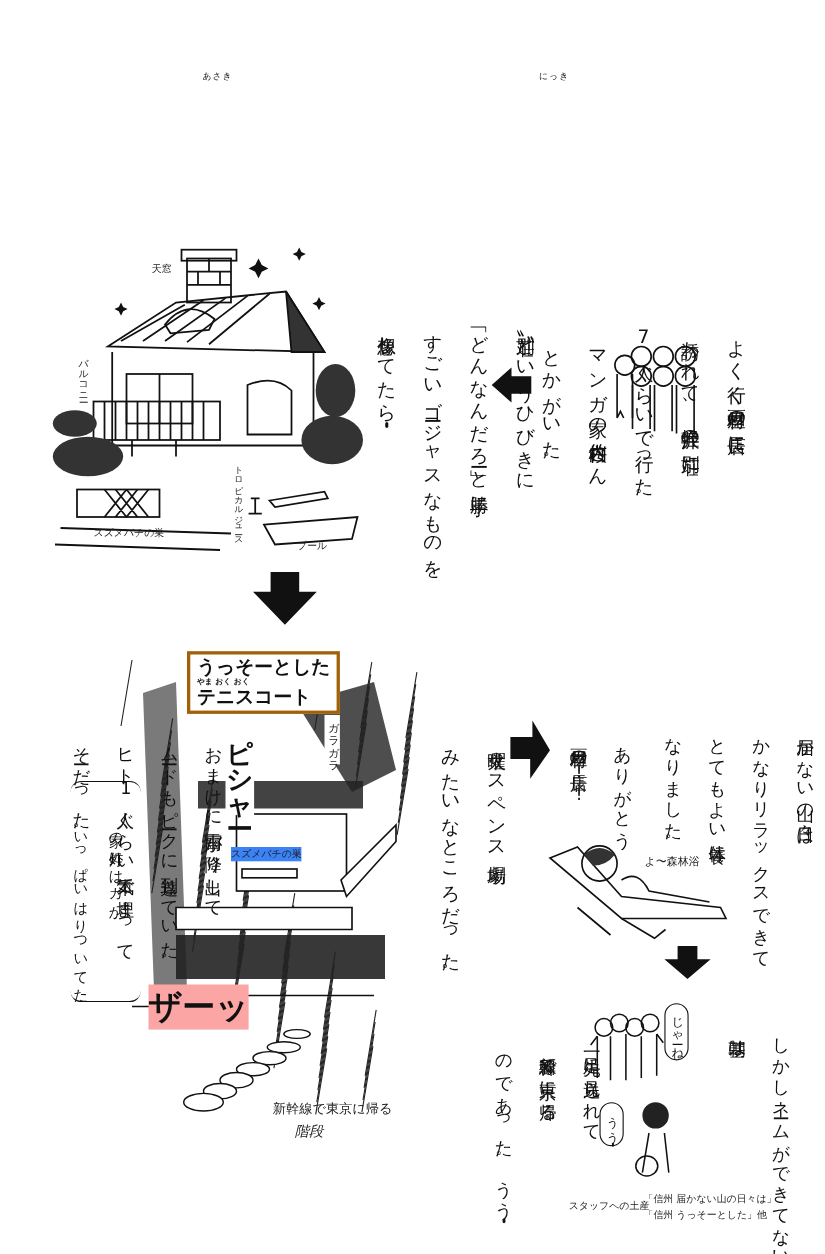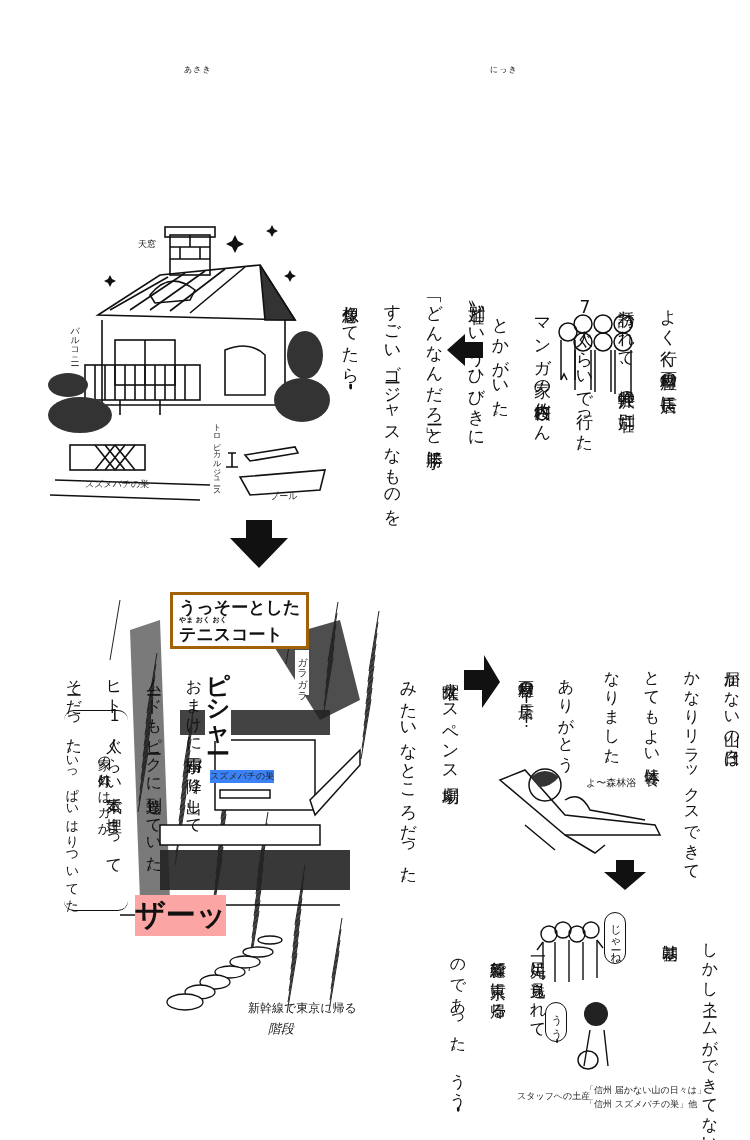--- a/index.html
+++ b/index.html
@@ -299,13 +299,13 @@
 <div class="abs vt" style="left:545px; top:1002px; font-size:11px; line-height:14px; border:1.4px solid #111; border-radius:14px; padding:4px 3px; background:#fff;">うう・・・</div>
 <svg style="left:570px; top:1000px;" width="50" height="70">
   <g fill="none" stroke="#111" stroke-width="1.4">
     <path d="M20 30 L14 66 M34 30 L38 66"></path>
     <ellipse cx="18" cy="60" rx="10" ry="9"></ellipse>
   </g>
   <circle cx="26" cy="14" r="12" fill="#222"></circle>
 </svg>
 <div class="abs note" style="left:517px; top:1090px; font-size:9px;">スタッフへの土産</div>
 <div class="abs note" style="left:585px; top:1084px; font-size:9px;">「信州 届かない山の日々は」</div>
-<div class="abs note" style="left:585px; top:1098px; font-size:9px;">「信州 スズメバチの巣」他</div>
+<div class="abs note" style="left:585px; top:1098px; font-size:9px;">「信州 うっそーとした」他</div>
 
 </body></html>

